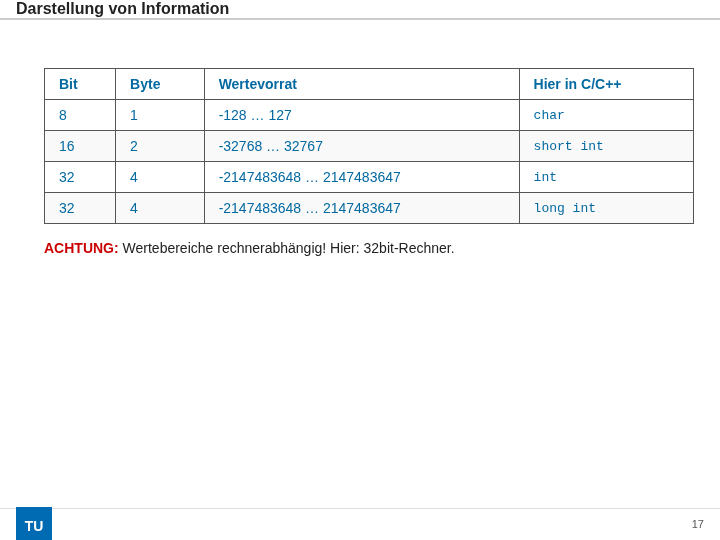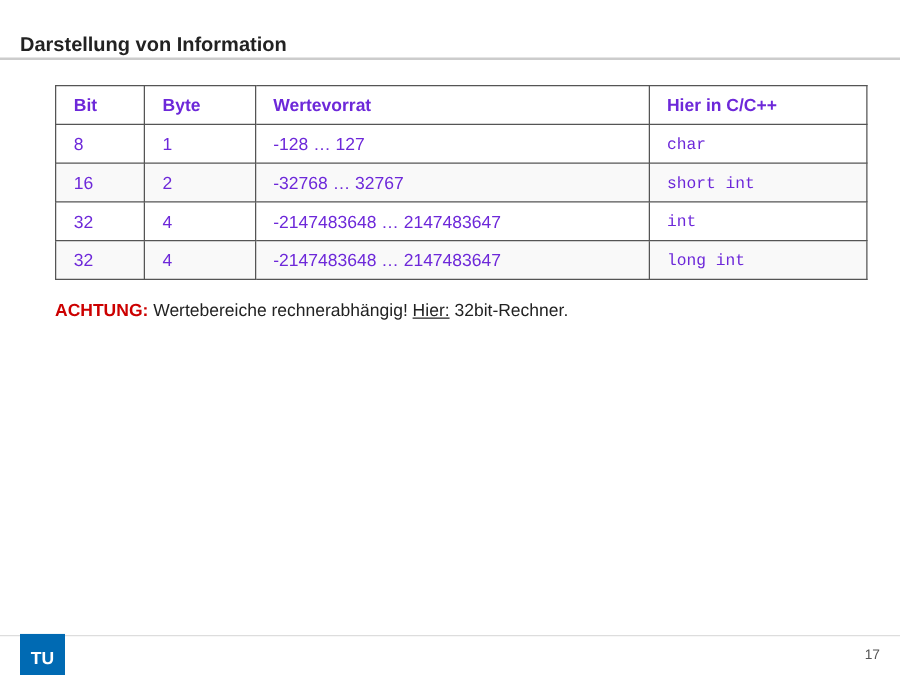--- a/index.html
+++ b/index.html
@@ -9,21 +9,21 @@
       height: 540px;
       font-family: Arial, sans-serif;
       background: #ffffff;
       overflow: hidden;
       position: relative;
     }
 
     
     .header {
       display: flex;
-      align-items: flex-end;
+      align-items: flex-start;
       height: 48px;
     }
     .header-title {
       background: #ffffff;
       border-bottom: 2px solid #ccc;
       flex: 1;
       display: flex;
       align-items: center;
       padding-left: 16px;
       font-size: 16px;
@@ -75,21 +75,21 @@
     .data-table {
       border-collapse: collapse;
       width: 650px;
       margin-left: 20px;
       font-size: 14px;
     }
     .data-table th, .data-table td {
       border: 1px solid #555;
       padding: 7px 14px;
       text-align: left;
-      color: #6d28d9;
+      color: #0369a1;
     }
     .data-table th {
       background: #ffffff;
       font-weight: bold;
       font-size: 14px;
     }
     .data-table td.mono {
       font-family: 'Courier New', monospace;
       font-size: 13px;
     }
@@ -106,21 +106,20 @@
       font-size: 14px;
       color: #222;
       margin-left: 20px;
     }
     .notice .achtung {
       font-weight: bold;
       color: #cc0000;
       text-decoration: none;
     }
     .notice .hier {
-      text-decoration: underline;
     }
 
     
     .footer {
       position: absolute;
       bottom: 0;
       left: 0;
       right: 0;
       height: 32px;
       display: flex;

